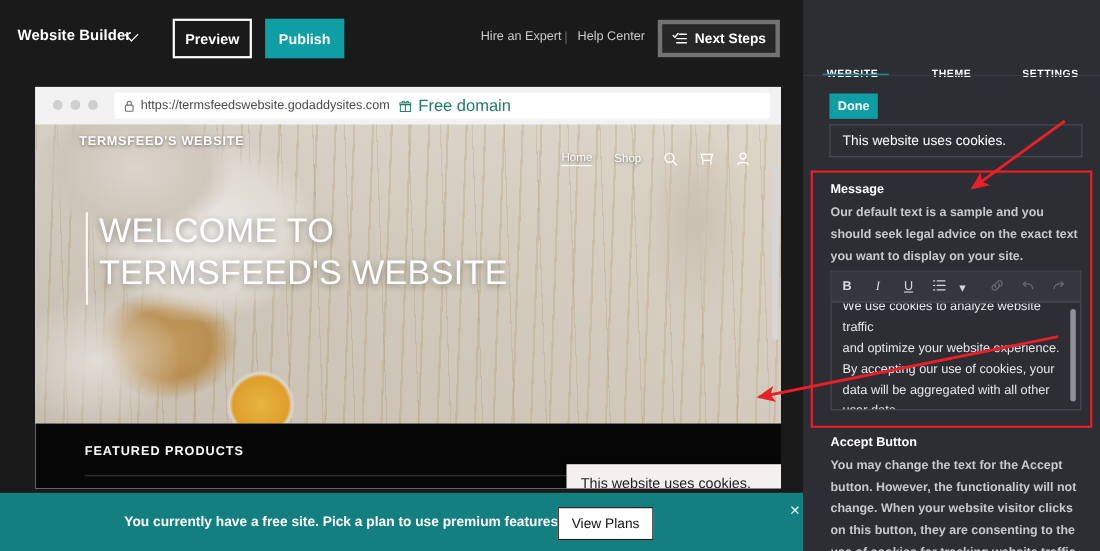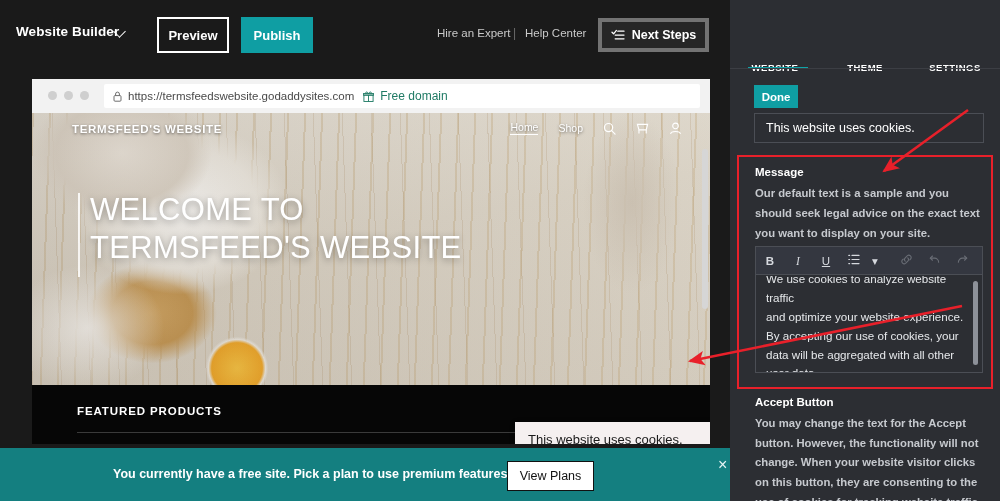--- a/index.html
+++ b/index.html
@@ -25,39 +25,39 @@
   .btn-next { position: absolute; left: 598px; top: 18px; width: 111px; height: 34px; background: #262626; border: 4px solid #737373; display: flex; align-items: center; justify-content: center; gap: 7px; cursor: pointer; }
   .btn-next span.lbl { color: #fff; font-size: 12.5px; font-weight: bold; }
 
   
   .browser { position: absolute; left: 32px; top: 79px; width: 678px; height: 365px; background: #f2f2f2; overflow: hidden; }
   .chrome { position: absolute; left: 0; top: 0; width: 678px; height: 34px; background: #f2f2f2; }
   .dot { position: absolute; top: 12px; width: 9px; height: 9px; border-radius: 50%; background: #cfcfcf; }
   .d1 { left: 16px; } .d2 { left: 32px; } .d3 { left: 48px; }
   .urlbar { position: absolute; left: 72px; top: 5px; width: 596px; height: 24px; background: #fff; border-radius: 2px; display: flex; align-items: center; padding-left: 9px; gap: 6px; }
   .url-txt { color: #4a4a4a; font-size: 11.5px; }
-  .free-dom { color: #1f7a64; font-size: 12px; }
+  .free-dom { color: #1f7a64; font-size: 15px; }
 
   
   .site { position: absolute; left: 0; top: 34px; width: 678px; height: 331px; overflow: hidden; }
   .hero { position: absolute; left: 0; top: 0; width: 678px; height: 272px; overflow: hidden;
           background:
             radial-gradient(ellipse 120px 90px at 90px 40px, #efe9e0 0%, #e0d8cc 55%, rgba(224,216,204,0) 75%),
             radial-gradient(ellipse 150px 120px at 150px 95px, #fdfcfa 0%, #f0ece4 50%, rgba(240,236,228,0) 72%),
             radial-gradient(ellipse 110px 90px at 55px 215px, #f6f3ee 0%, rgba(246,243,238,0) 70%),
             radial-gradient(ellipse 90px 70px at 120px 200px, #d3a866 0%, #c79a57 45%, rgba(199,154,87,0) 72%),
             radial-gradient(circle 46px at 205px 255px, #f7c344 0%, #f0a92c 55%, #ece8e0 62%, rgba(236,232,224,0) 68%),
             radial-gradient(ellipse 70px 130px at 600px 90px, #cfc5b6 0%, rgba(207,197,182,0) 70%),
             repeating-linear-gradient(92deg, rgba(190,160,110,.30) 0px, rgba(190,160,110,.30) 2px, rgba(0,0,0,0) 2px, rgba(0,0,0,0) 17px),
             repeating-linear-gradient(88deg, rgba(160,125,80,.18) 0px, rgba(160,125,80,.18) 1px, rgba(0,0,0,0) 1px, rgba(0,0,0,0) 29px),
             linear-gradient(170deg, #e9e4da 0%, #ddd6c9 45%, #d6cec0 100%); }
   .hero-tint { position: absolute; inset: 0; background: linear-gradient(90deg, rgba(60,45,30,.12), rgba(60,45,30,.02)); }
   .nav { position: absolute; left: 0; top: 0; width: 678px; height: 34px; }
   .nav-logo { position: absolute; left: 40px; top: 10px; color: #fff; font-size: 11.5px; font-weight: bold; letter-spacing: .7px; text-shadow: 0 1px 3px rgba(0,0,0,.5); }
-  .nav-right { position: absolute; right: 28px; top: 8px; display: flex; align-items: center; gap: 20px; }
+  .nav-right { position: absolute; right: 28px; top: 24px; display: flex; align-items: center; gap: 20px; }
   .nav-link { color: #fff; font-size: 10.5px; text-shadow: 0 1px 3px rgba(0,0,0,.5); cursor: pointer; }
   .nav-link.active { border-bottom: 1.4px solid #fff; padding-bottom: 1px; }
   .hero-bar { position: absolute; left: 46px; top: 80px; width: 2px; height: 84px; background: rgba(255,255,255,.85); }
   .hero-h1 { position: absolute; left: 58px; top: 78px; width: 430px; color: #fff; font-size: 31px; font-weight: normal; line-height: 1.22; letter-spacing: .3px; text-shadow: 0 2px 7px rgba(0,0,0,.35); }
   .featured { position: absolute; left: 0; top: 272px; width: 678px; height: 59px; background: #060606; }
   .featured-t { position: absolute; left: 45px; top: 20px; color: #fff; font-size: 11.5px; font-weight: bold; letter-spacing: .9px; }
   .featured-rule { position: absolute; left: 45px; top: 47px; width: 586px; height: 1px; background: #3a3a3a; }
   .site-scroll { position: absolute; right: 2px; top: 36px; width: 6px; height: 160px; background: #d6d6d6; border-radius: 3px; cursor: pointer; }
 
   

